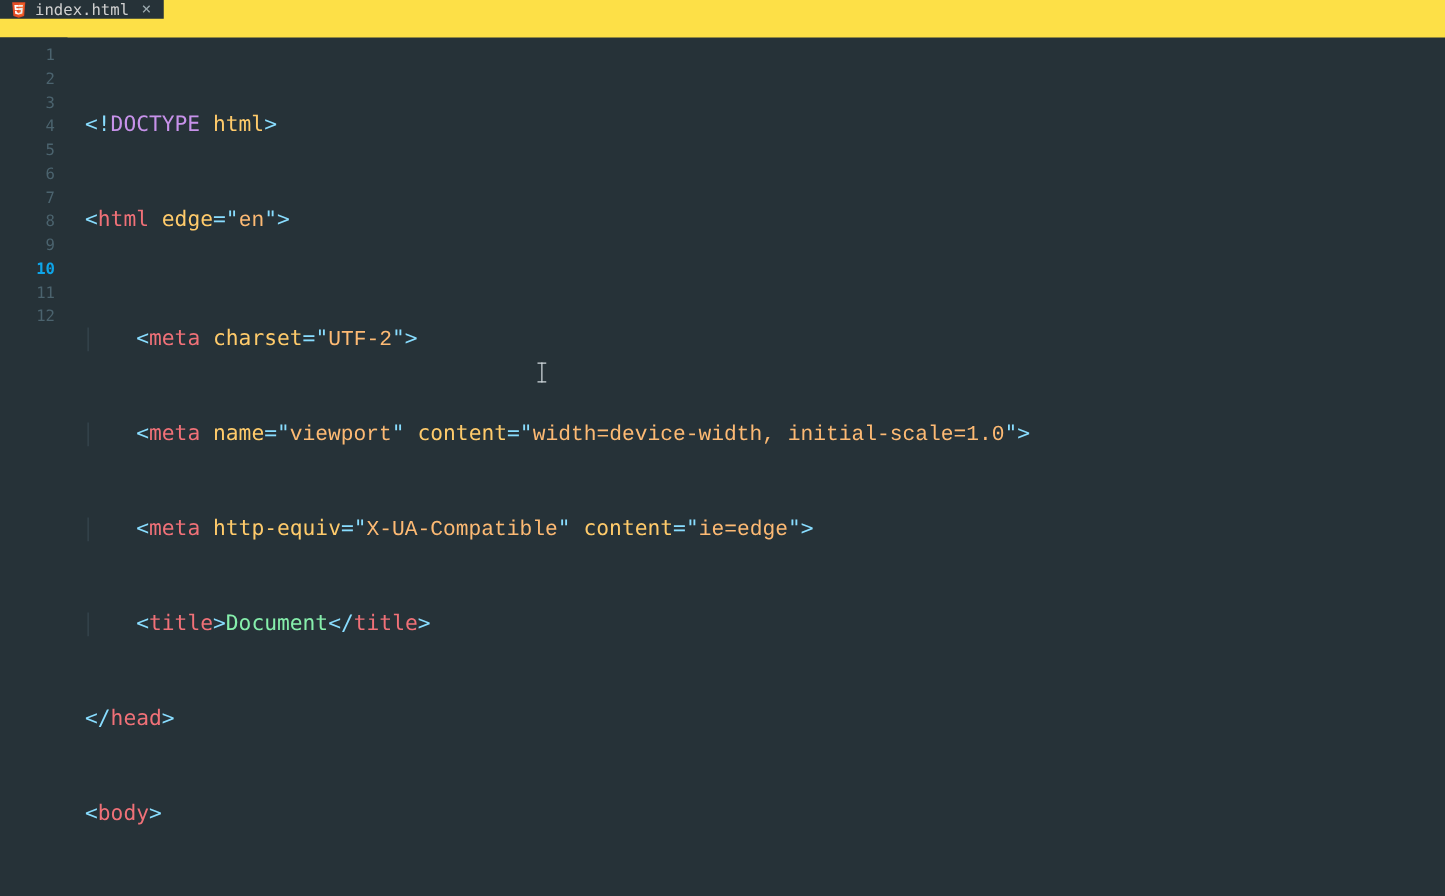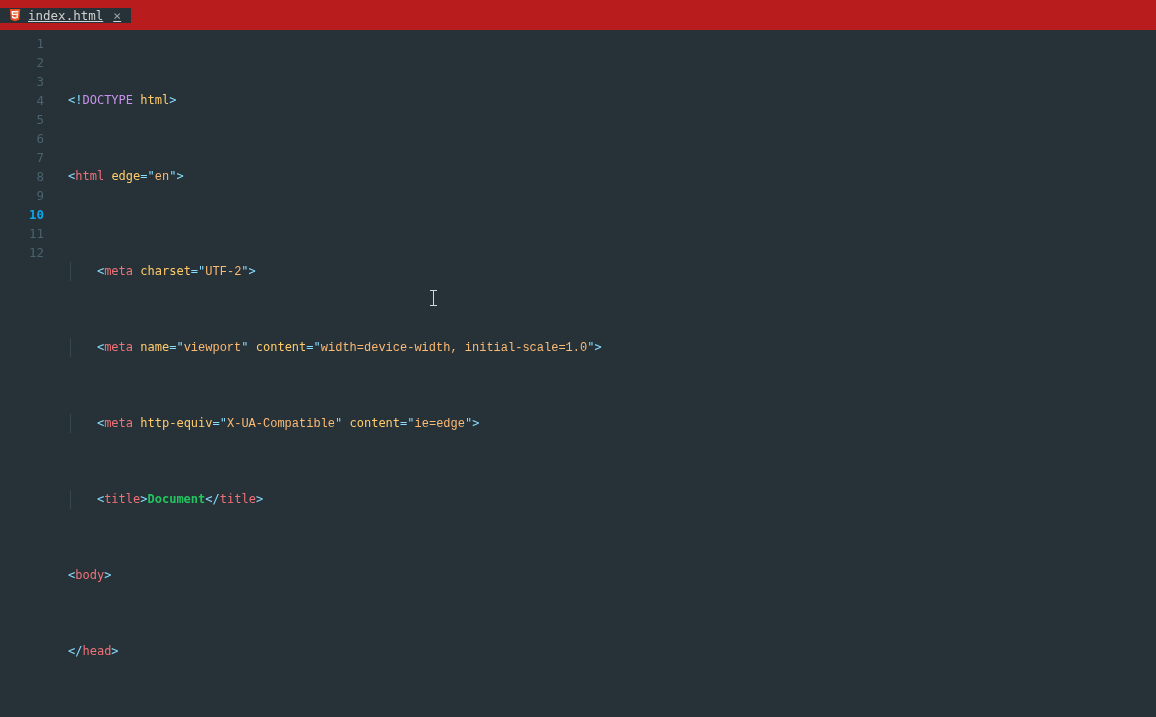--- a/index.html
+++ b/index.html
@@ -6,24 +6,23 @@
   html, body { width: 100%; height: 100%; }
   body {
     background: #263238;
     font-family: "Consolas", "Menlo", "Monaco", monospace;
     font-size: 13px;
     color: #cfd8dc;
     overflow: hidden;
   }
   .tab-bar {
     height: 30px;
-    background: #b91c1c;
+    background: #fde047;
     display: flex;
-    align-items: center;
-    text-decoration: underline;
+    align-items: flex-start;
   }
   .tab {
     display: flex;
     align-items: center;
     padding: 0 10px 0 8px;
     background: #263238;
     color: #d0d0d0;
     gap: 6px;
     position: relative;
     cursor: pointer;
@@ -54,40 +53,40 @@
     font-size: 12.5px;
     line-height: 19px;
     user-select: none;
   }
   .gutter .ln { height: 19px; }
   .gutter .ln.current { color: #0ea5e9; font-weight: bold; }
 
   .code {
     flex: 1;
     padding: 4px 0 0 14px;
-    font-size: 12px;
+    font-size: 17px;
     line-height: 19px;
     white-space: pre;
     position: relative;
   }
   .code .line { height: 19px; position: relative; }
   .code .line .guide {
     position: absolute;
     left: 2px; top: 0; bottom: 0;
     width: 0;
     border-left: 1px solid #37474f;
   }
 
   
   .c-punct { color: #89ddff; }       
   .c-doctype { color: #c792ea; }
   .c-tag   { color: #f07178; }
   .c-attr  { color: #ffcb6b; }
   .c-str   { color: #fdba74; font-family: Liberation Mono, monospace; }
-  .c-text  { color: #22c55e; font-weight: bold; }
+  .c-text  { color: #86efac; }
   .ibeam {
     position:absolute;
     left: 376px;
     top: 260px;
     width: 7px;
     height: 16px;
     pointer-events: none;
   }
   .ibeam:before, .ibeam:after {
     content:'';
@@ -147,23 +146,23 @@
     
     
     <div class="line"><span class="guide"></span><span>    </span><span class="c-punct">&lt;</span><span class="c-tag">meta</span><span> </span><span class="c-attr">charset</span><span class="c-punct">=</span><span class="c-punct">"</span><span class="c-str">UTF-2</span><span class="c-punct">"</span><span class="c-punct">&gt;</span></div>
     
     <div class="line"><span class="guide"></span><span>    </span><span class="c-punct">&lt;</span><span class="c-tag">meta</span><span> </span><span class="c-attr">name</span><span class="c-punct">=</span><span class="c-punct">"</span><span class="c-str">viewport</span><span class="c-punct">"</span><span> </span><span class="c-attr">content</span><span class="c-punct">=</span><span class="c-punct">"</span><span class="c-str">width=device-width, initial-scale=1.0</span><span class="c-punct">"</span><span class="c-punct">&gt;</span></div>
     
     <div class="line"><span class="guide"></span><span>    </span><span class="c-punct">&lt;</span><span class="c-tag">meta</span><span> </span><span class="c-attr">http-equiv</span><span class="c-punct">=</span><span class="c-punct">"</span><span class="c-str">X-UA-Compatible</span><span class="c-punct">"</span><span> </span><span class="c-attr">content</span><span class="c-punct">=</span><span class="c-punct">"</span><span class="c-str">ie=edge</span><span class="c-punct">"</span><span class="c-punct">&gt;</span></div>
     
     <div class="line"><span class="guide"></span><span>    </span><span class="c-punct">&lt;</span><span class="c-tag">title</span><span class="c-punct">&gt;</span><span class="c-text">Document</span><span class="c-punct">&lt;/</span><span class="c-tag">title</span><span class="c-punct">&gt;</span></div>
     
+    <div class="line"><span class="c-punct">&lt;/</span><span class="c-tag">head</span><span class="c-punct">&gt;</span></div>
+    
     <div class="line"><span class="c-punct">&lt;</span><span class="c-tag">body</span><span class="c-punct">&gt;</span></div>
-    
-    <div class="line"><span class="c-punct">&lt;/</span><span class="c-tag">head</span><span class="c-punct">&gt;</span></div>
     
     
     
     
     
     
 
     
     <div class="ibeam"><div class="bar"></div></div>
   </div>

